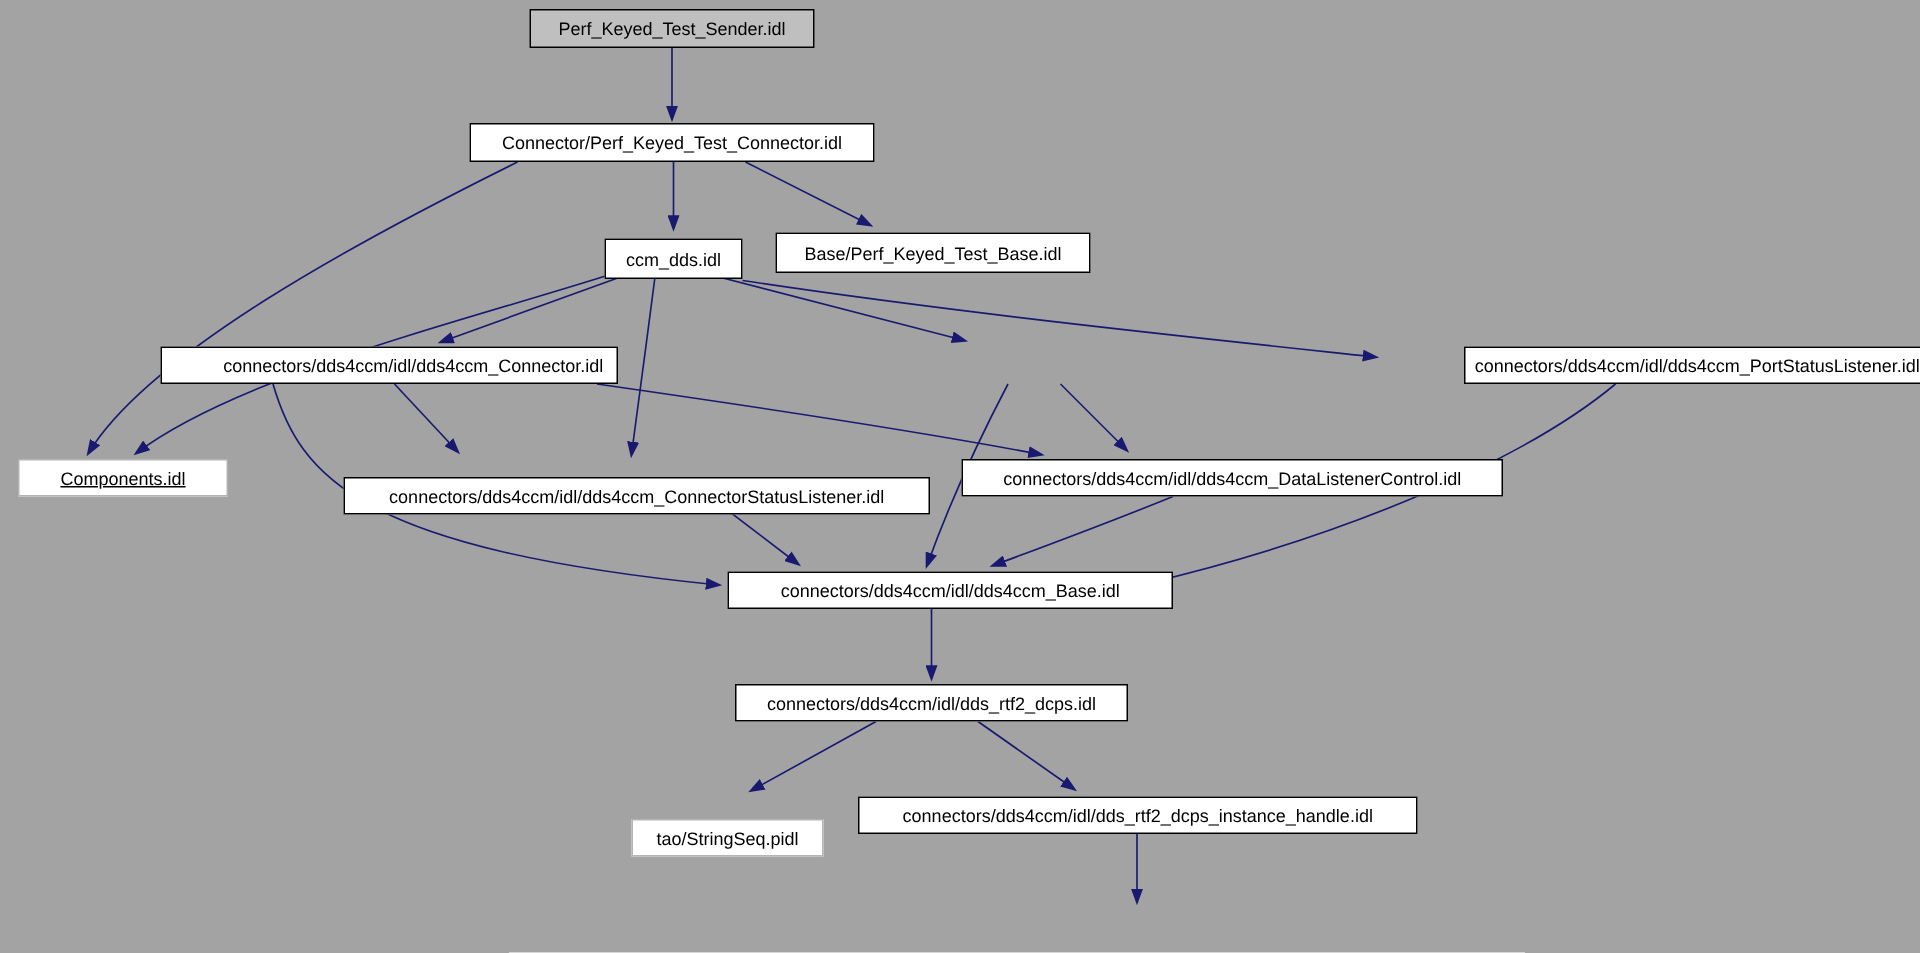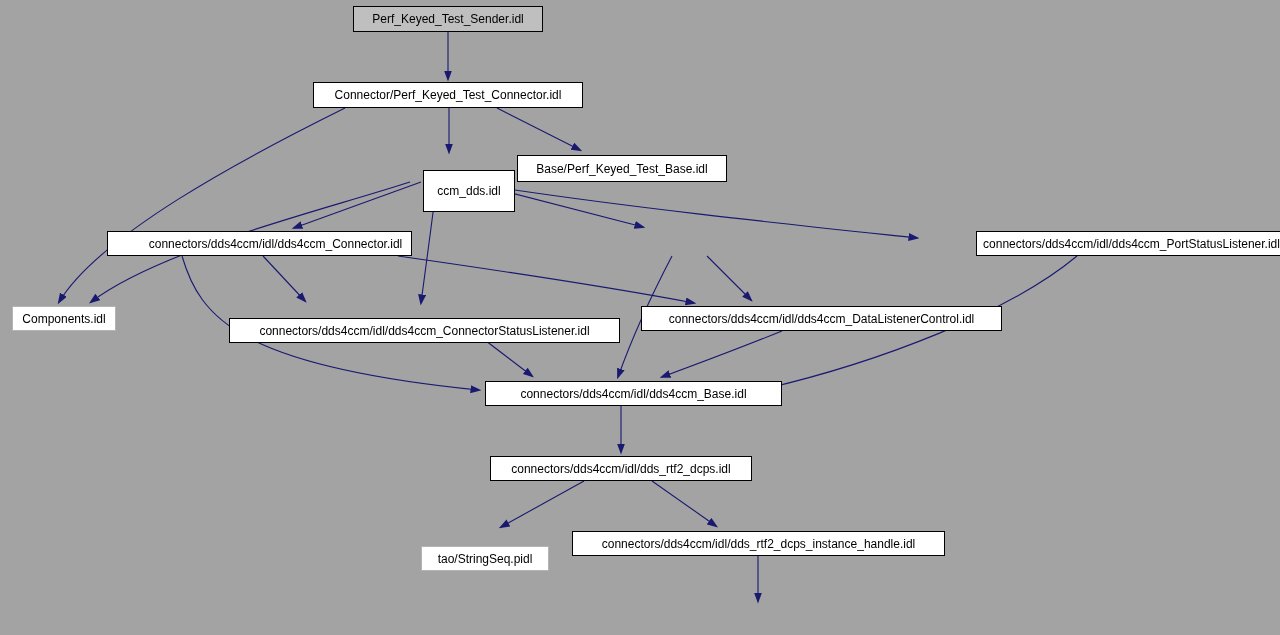--- a/index.html
+++ b/index.html
@@ -75,24 +75,24 @@
       <path d="M473,331 L532,376" class="edge" marker-end="url(#arrowhead)"></path>
       <path d="M782,331 C740,348 700,363 662,377" class="edge" marker-end="url(#arrowhead)"></path>
       <path d="M1077,256 C1010,312 880,362 764,389" class="edge" marker-end="url(#arrowhead)"></path>
       <path d="M621,406 L621,452" class="edge" marker-end="url(#arrowhead)"></path>
       <path d="M584,481 L501,527" class="edge" marker-end="url(#arrowhead)"></path>
       <path d="M652,481 L716,526" class="edge" marker-end="url(#arrowhead)"></path>
       <path d="M758,556 L758,601" class="edge" marker-end="url(#arrowhead)"></path>
     </svg>
 <div class="node root" style="left: 353px; top: 6px; width: 190px; height: 26px;">Perf_Keyed_Test_Sender.idl</div>
     <div class="node internal" style="left: 313px; top: 82px; width: 270px; height: 26px;">Connector/Perf_Keyed_Test_Connector.idl</div>
-    <div class="node internal" style="left: 403px; top: 170px; width: 92px; height: 42px; margin-left: 20px;">ccm_dds.idl</div>
+    <div class="node internal" style="left: 403px; top: 159px; width: 92px; height: 27px;">ccm_dds.idl</div>
     <div class="node internal" style="left: 517px; top: 155px; width: 210px; height: 27px;">Base/Perf_Keyed_Test_Base.idl</div>
     <div class="node internal" style="left: 107px; top: 231px; width: 305px; height: 25px; padding-left: 32px;">connectors/dds4ccm/idl/dds4ccm_Connector.idl</div>
     <div class="node internal" style="left: 976px; top: 231px; width: 311px; height: 25px;">connectors/dds4ccm/idl/dds4ccm_PortStatusListener.idl</div>
-    <div class="node external" style="left: 12px; top: 306px; width: 104px; height: 25px;">Components.idl</div>
+    <div class="node external" style="left: 12px; top: 306px; width: 140px; height: 25px; text-decoration: underline;">Components.idl</div>
     <div class="node internal" style="left: 229px; top: 318px; width: 391px; height: 25px;">connectors/dds4ccm/idl/dds4ccm_ConnectorStatusListener.idl</div>
     <div class="node internal" style="left: 641px; top: 306px; width: 361px; height: 25px;">connectors/dds4ccm/idl/dds4ccm_DataListenerControl.idl</div>
     <div class="node internal" style="left: 485px; top: 381px; width: 297px; height: 25px;">connectors/dds4ccm/idl/dds4ccm_Base.idl</div>
     <div class="node internal" style="left: 490px; top: 456px; width: 262px; height: 25px;">connectors/dds4ccm/idl/dds_rtf2_dcps.idl</div>
     <div class="node external" style="left: 421px; top: 546px; width: 128px; height: 25px;">tao/StringSeq.pidl</div>
     <div class="node internal" style="left: 572px; top: 531px; width: 373px; height: 25px;">connectors/dds4ccm/idl/dds_rtf2_dcps_instance_handle.idl</div>
   </div>
 
 </body></html>

